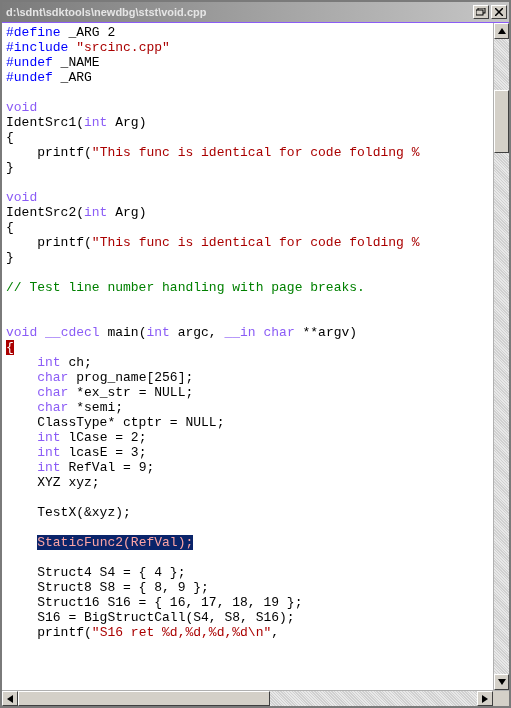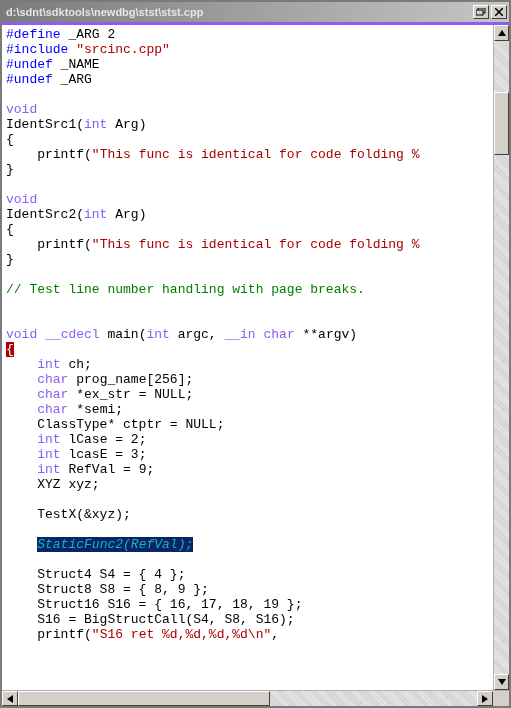--- a/index.html
+++ b/index.html
@@ -2,47 +2,47 @@
 <html><head>
 <meta charset="utf-8">
 <style>
   * { margin: 0; padding: 0; box-sizing: border-box; }
   html, body { width: 511px; height: 708px; overflow: hidden; font-family: "Courier New", monospace; }
   .window { width: 511px; height: 708px; border: 2px solid #7a7a7a; background: #d4d0c8; display: flex; flex-direction: column; }
   .titlebar { height: 20px; background: linear-gradient(to right, #7b7b7b, #c6c6c6); display: flex; align-items: center; padding: 0 2px; color: #e5e5e5; font-family: Tahoma, sans-serif; font-size: 11px; font-weight: bold; }
   .titlebar .title { flex: 1; padding-left: 2px; letter-spacing: 0; white-space: nowrap; overflow: hidden; }
   .titlebar .btn { width: 16px; height: 14px; background: #d4d0c8; border: 1px solid #fff; border-right-color: #404040; border-bottom-color: #404040; margin-left: 2px; display: flex; align-items: center; justify-content: center; }
   .titlebar .btn svg { display: block; }
-  .client { flex: 1; display: flex; flex-direction: column; border-top: 3px solid #8b5cf6; }
+  .client { flex: 1; display: flex; flex-direction: column; border-top: 1px solid #8b5cf6; }
   .code-area { flex: 1; display: flex; overflow: hidden; }
   .code { flex: 1; background: #ffffff; font-size: 13px; line-height: 15px; white-space: pre; padding: 2px 4px; overflow: hidden; }
   .code .l { display: block; height: 15px; }
   .kw { color: #8b5cf6; }      
   .pp { color: #0000ff; }      
   .str{ color: #aa0000; }      
   .cmt{ color: #008000; }      
   .hl-cur { background: #aa0000; color: #ffffff; }  
-  .sel { background: #0a246a; color: #14b8a6; font-style: italic; }     
+  .sel { background: #0a246a; color: #fca5a5; }     
   .vscroll { width: 16px; background: #d8d8d8 repeating-linear-gradient(45deg,#e8e8e8,#e8e8e8 1px,#d0d0d0 1px,#d0d0d0 2px); border-left: 1px solid #b0b0b0; display: flex; flex-direction: column; }
   .vscroll .arrow, .hscroll .arrow { background: #d4d0c8; border: 1px solid #fff; border-right-color:#404040; border-bottom-color:#404040; display:flex; align-items:center; justify-content:center; }
   .vscroll .arrow { height: 16px; }
   .vscroll .track { flex: 1; position: relative; }
   .vscroll .thumb { position:absolute; left:0; right:0; background:#d4d0c8; border:1px solid #fff; border-right-color:#404040; border-bottom-color:#404040; }
   .hscroll { height: 16px; background: #d8d8d8 repeating-linear-gradient(45deg,#e8e8e8,#e8e8e8 1px,#d0d0d0 1px,#d0d0d0 2px); border-top: 1px solid #b0b0b0; display: flex; }
   .hscroll .arrow { width: 16px; }
   .hscroll .track { flex:1; position: relative; }
   .hscroll .thumb { position:absolute; top:0; bottom:0; background:#d4d0c8; border:1px solid #fff; border-right-color:#404040; border-bottom-color:#404040; }
   .hscroll .corner { width:16px; background:#d4d0c8; }
 </style>
 </head>
 <body>
 
 <div class="window">
   <div class="titlebar">
-    <span class="title">d:\sdnt\sdktools\newdbg\stst\stst.cpp</span>
+    <span class="title">d:\sdnt\sdktools\newdbg\stst\void.cpp</span>
     <span class="btn">
       <svg width="10" height="8" viewBox="0 0 10 8">
           <rect x="2" y="0" width="7" height="5" fill="none" stroke="#000" stroke-width="1"></rect>
           <rect x="0" y="2" width="7" height="5" fill="#d4d0c8" stroke="#000" stroke-width="1"></rect>
         </svg>
     </span>
     <span class="btn">
       <svg width="8" height="8" viewBox="0 0 8 8">
           <line x1="0" y1="0" x2="8" y2="8" stroke="#000" stroke-width="1.5"></line>
           <line x1="8" y1="0" x2="0" y2="8" stroke="#000" stroke-width="1.5"></line>

